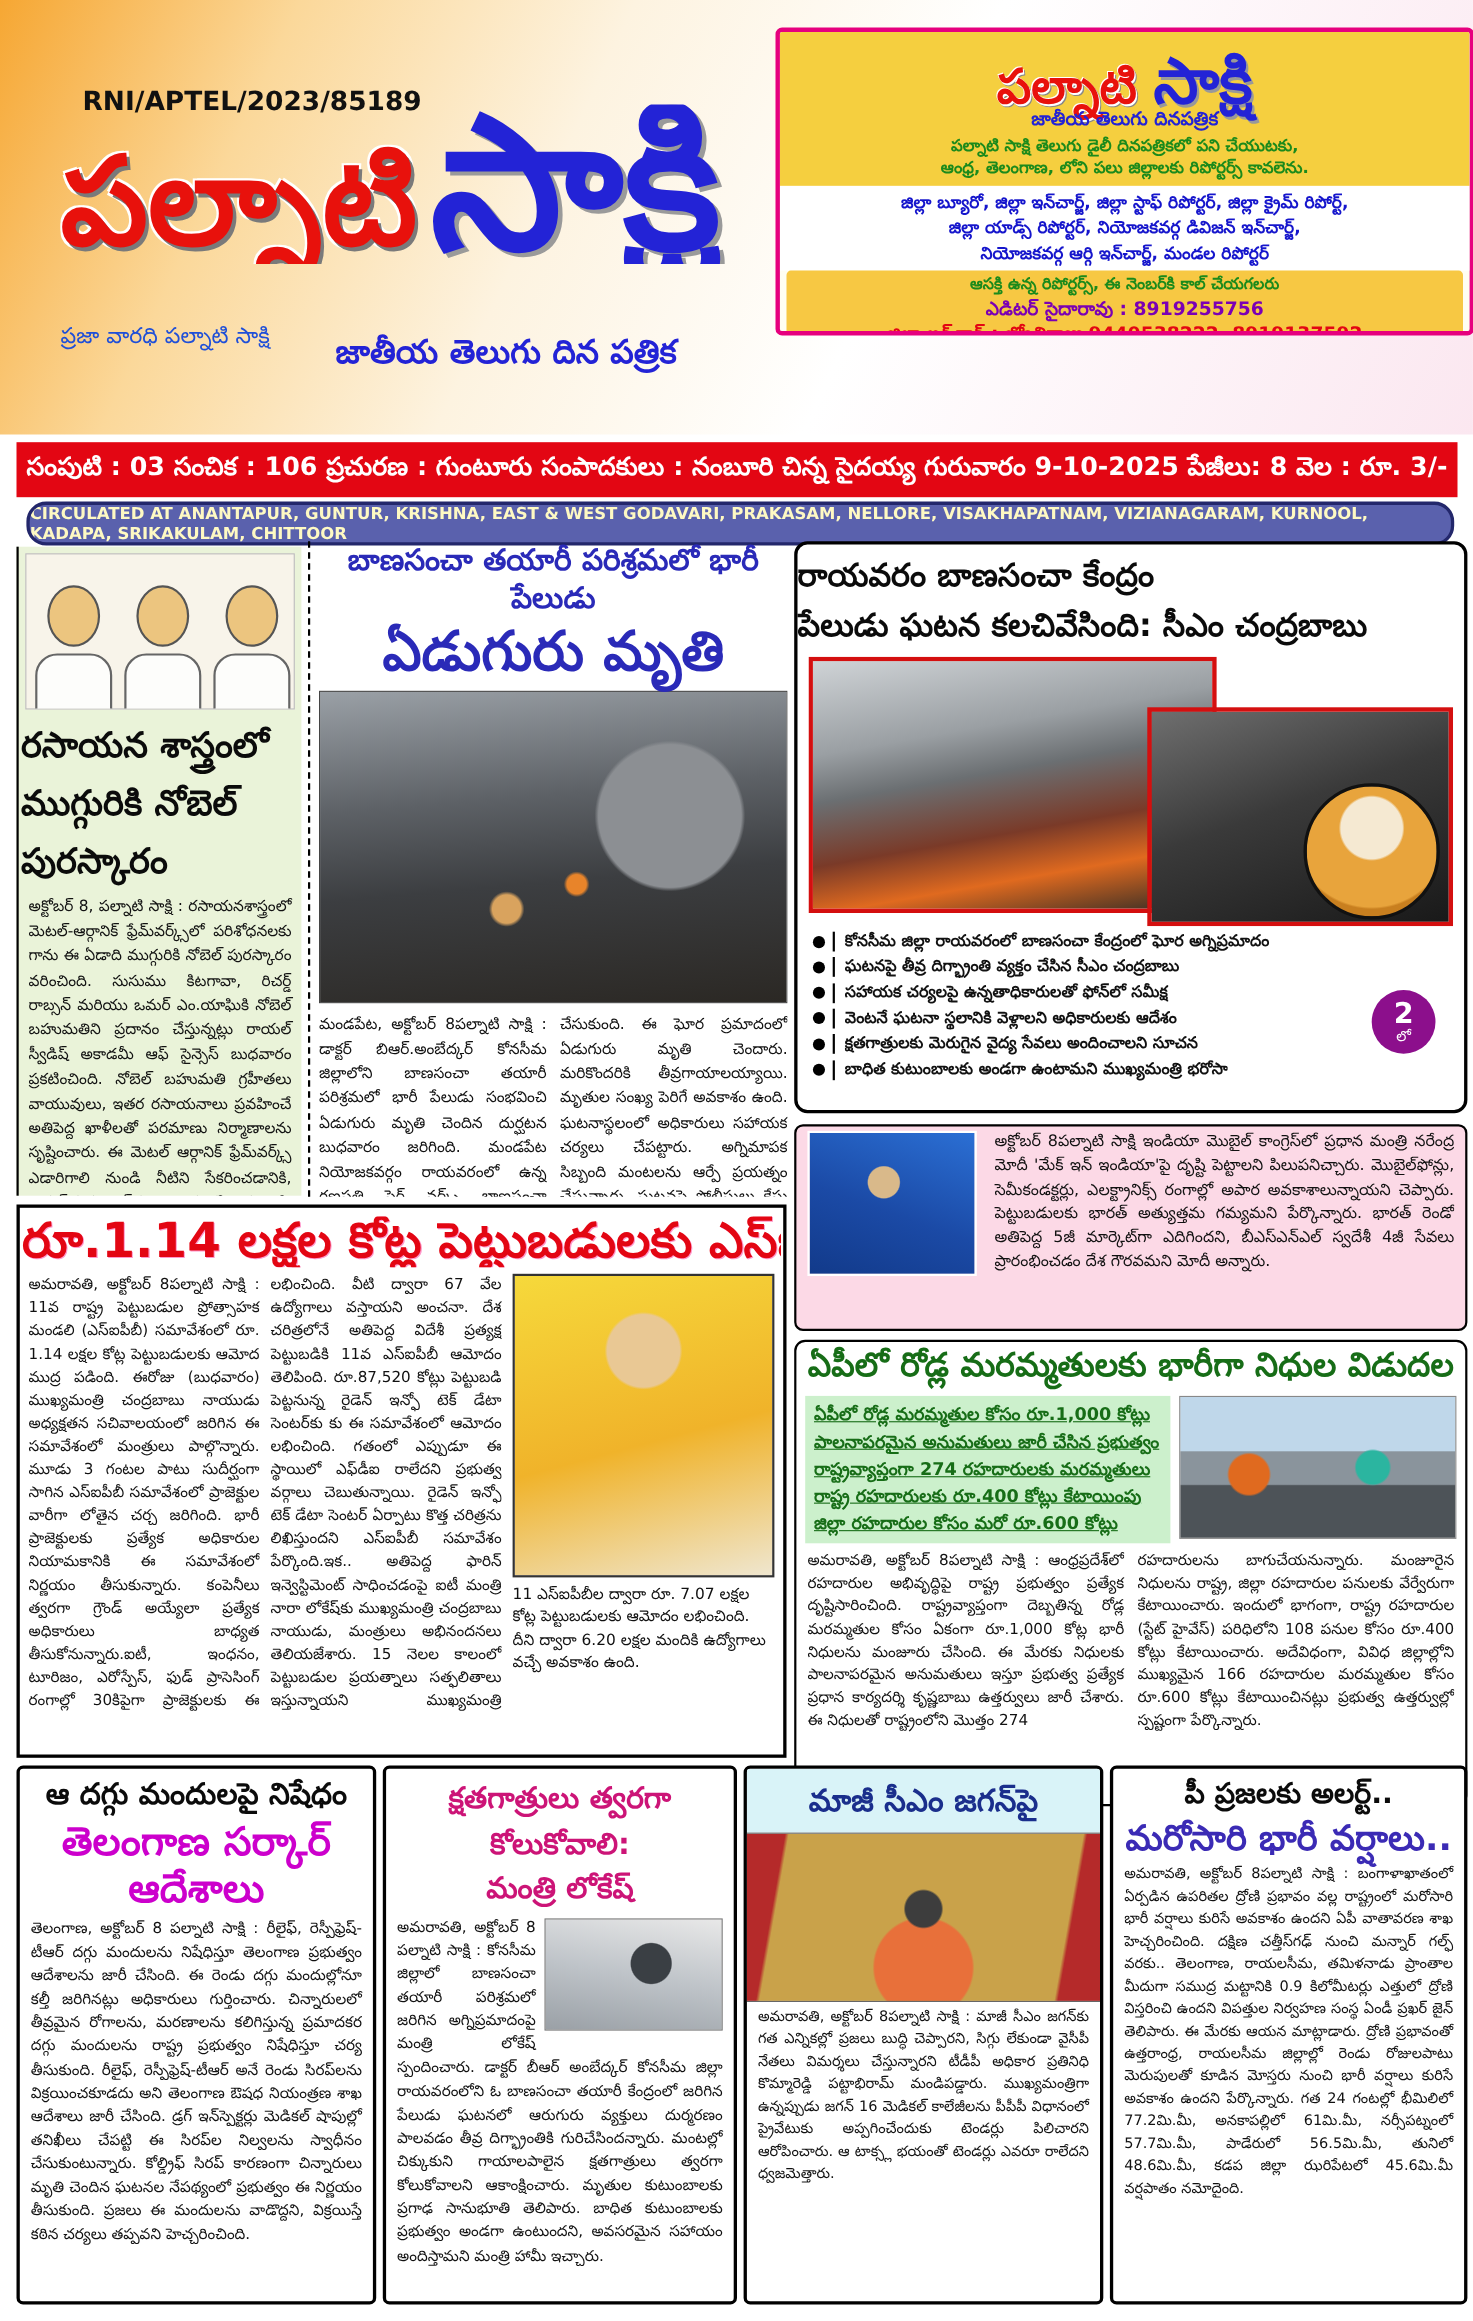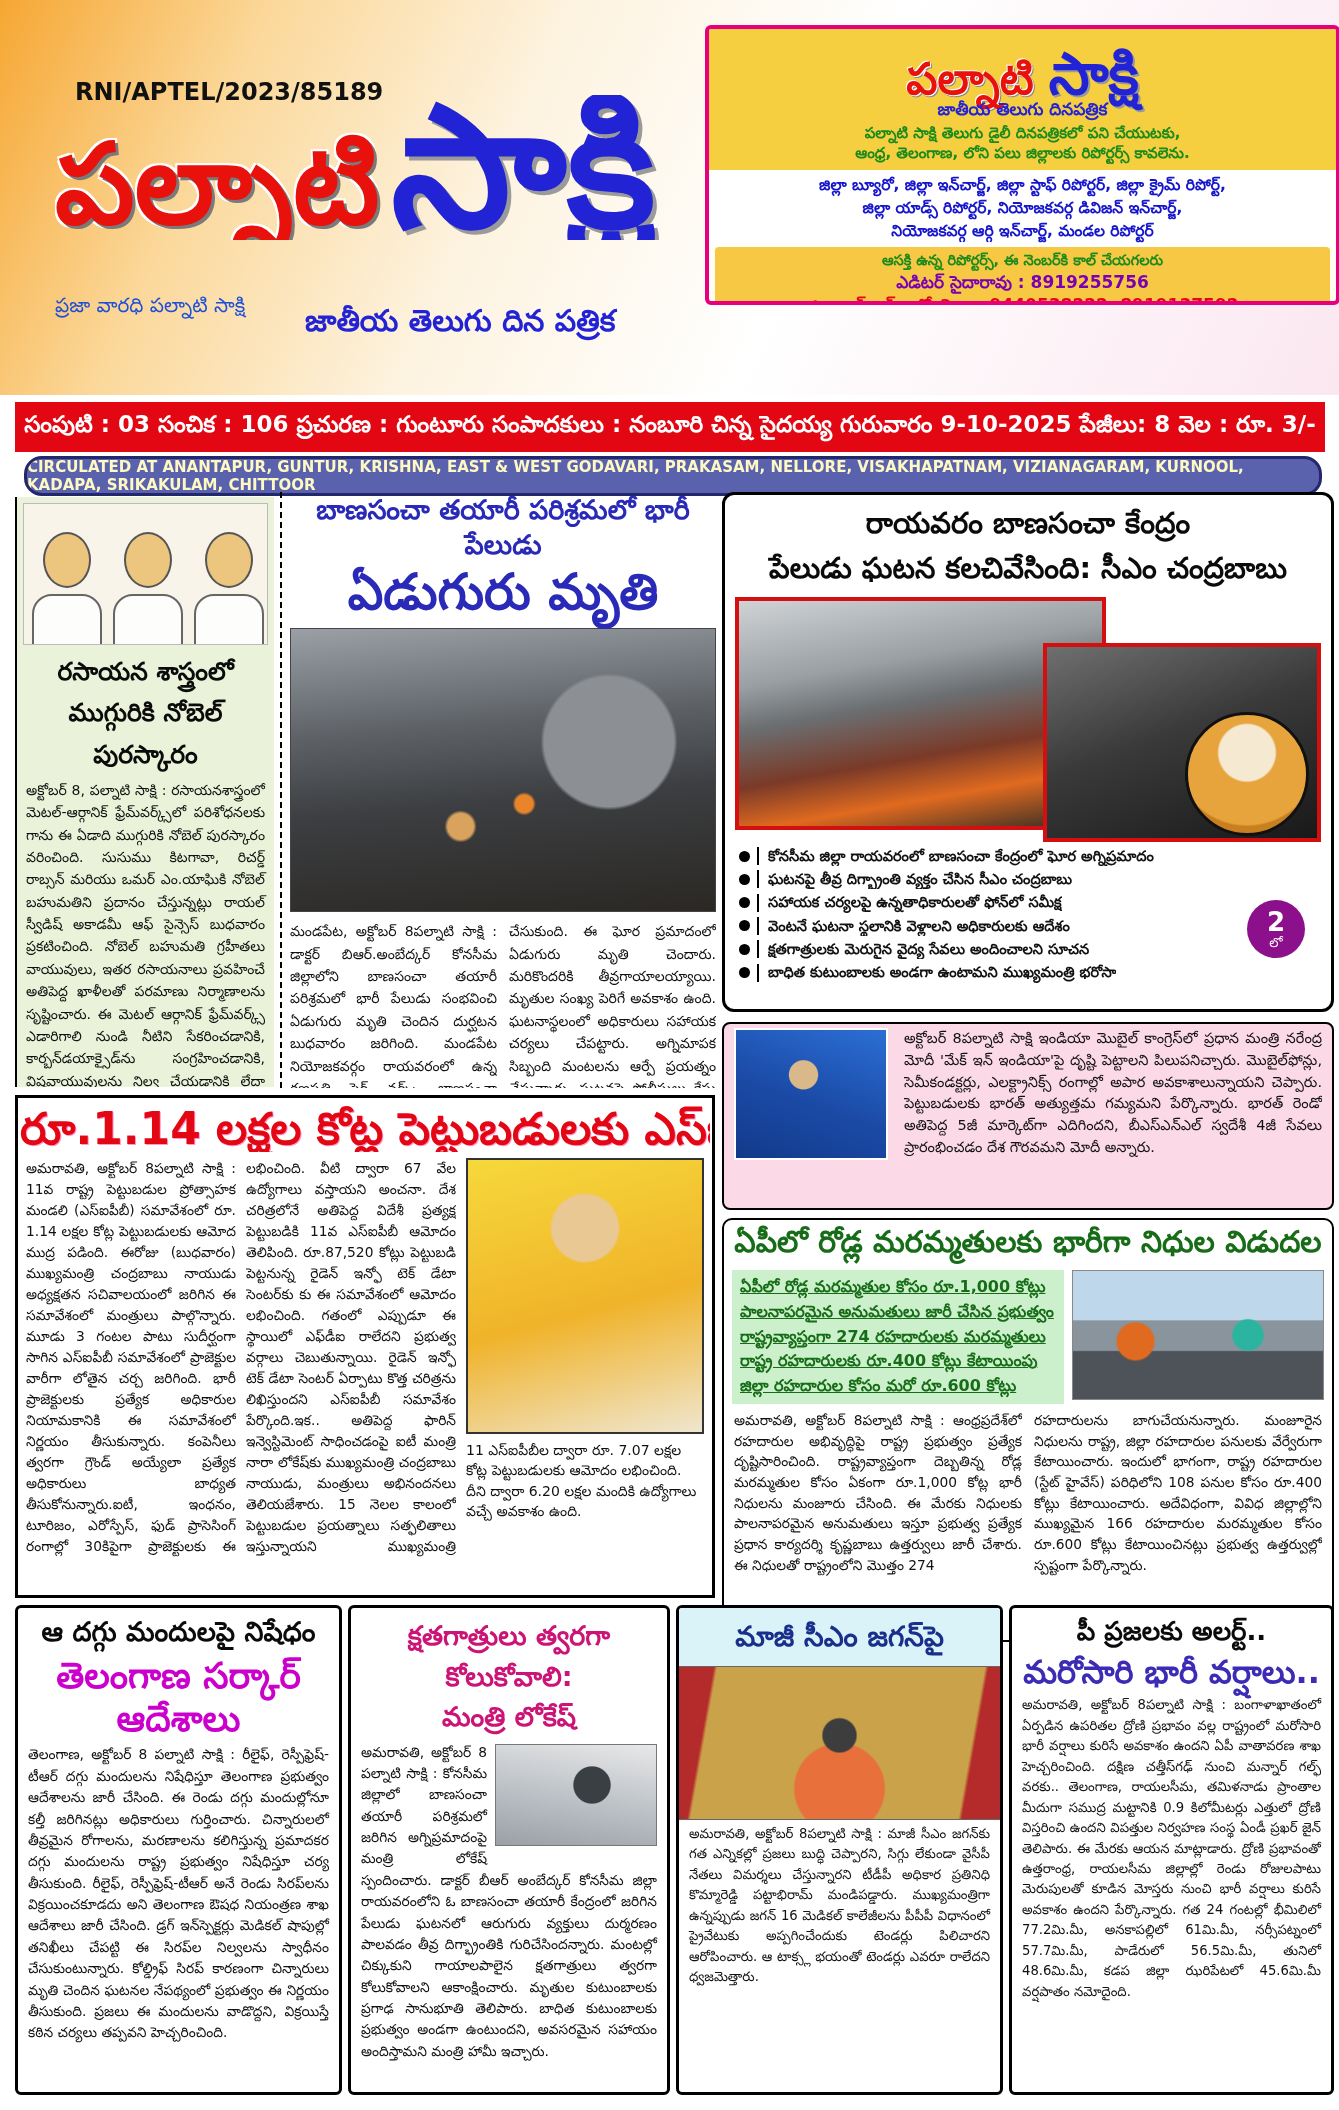--- a/index.html
+++ b/index.html
@@ -34,37 +34,37 @@
   .circ-bar{position:absolute;left:24px;top:456px;width:1292px;height:34px;background:#5a61ad;border:3px solid #23276b;
     border-radius:18px;color:#fef9c3;display:flex;align-items:center;justify-content:center;font-weight:bold;font-size:15px;overflow:hidden;}
   
   .nobel{position:absolute;left:15px;top:497px;width:257px;height:590px;background:#eaf3d9;border-left:2px solid #000;overflow:hidden;}
   .nobel-img{margin:6px;height:140px;background:#f8f4ea;border:1px solid #bbb;display:flex;align-items:flex-end;justify-content:space-around;overflow:hidden;}
   .face{width:66px;height:120px;position:relative;}
   .face::before{content:"";position:absolute;left:11px;top:8px;width:44px;height:52px;border-radius:50%;
     background:#ecc57f;border:2px solid #555;}
   .face::after{content:"";position:absolute;left:0;bottom:-6px;width:66px;height:52px;border-radius:20px 20px 0 0;
     background:#fdfdfb;border:2px solid #666;}
-  .nobel-head{font-size:25px;font-weight:bold;color:#0b0b0b;text-align:center;line-height:1.65;margin:4px 2px;}
+  .nobel-head{font-size:32px;font-weight:bold;color:#0b0b0b;text-align:left;line-height:1.65;margin:4px 2px;}
   .nobel-body{font-size:14px;line-height:1.6;color:#111;padding:0 9px;text-align:justify;overflow:hidden;}
   
   .fw{position:absolute;left:280px;top:492px;width:436px;height:596px;border-left:2px dashed #000;padding-left:8px;overflow:hidden;box-sizing:border-box;}
   .fw-kicker{color:#2a2ab8;font-weight:bold;font-size:27px;text-align:center;line-height:1.3;}
   .fw-head{color:#2a2ab8;font-weight:bold;font-size:50px;text-align:center;line-height:1.2;}
   .fw-photo{margin-top:6px;height:282px;border:1px solid #444;
     background:
       radial-gradient(circle at 55% 62%,#e8842a 0 3%,transparent 4%),
       radial-gradient(circle at 40% 70%,#d9a35e 0 4%,transparent 5%),
       radial-gradient(circle at 75% 40%,#8c8f93 0 18%,transparent 19%),
       linear-gradient(175deg,#9aa0a6 0%,#5d6166 35%,#3c3e41 60%,#2b2824 100%);}
   .fw-body{display:flex;gap:12px;margin-top:8px;}
   .fw-col{flex:1;font-size:14px;line-height:1.6;color:#111;text-align:justify;overflow:hidden;height:172px;}
   
   .cmfire{position:absolute;left:722px;top:492px;width:612px;height:520px;border:3px solid #000;border-radius:12px;background:#fff;overflow:hidden;box-sizing:border-box;}
-  .cf-head{font-size:29px;font-weight:bold;color:#0b0b0b;text-align:center;line-height:1.55;margin-top:6px;}
+  .cf-head{font-size:29px;font-weight:bold;color:#0b0b0b;text-align:left;line-height:1.55;margin-top:6px;}
   .cf-photo{position:relative;margin:6px 10px 4px 10px;height:245px;overflow:hidden;}
   .cf-img1{position:absolute;left:0;top:0;width:62%;height:92%;border:4px solid #d40f0f;
     background:linear-gradient(170deg,#cfd3d6 0%,#9a9fa3 30%,#6b6f72 45%,#7a3a28 65%,#e06a1f 80%,#2e2a26 100%);}
   .cf-img2{position:absolute;right:0;bottom:0;width:46%;height:78%;border:4px solid #d40f0f;
     background:linear-gradient(160deg,#6f6f6f 0%,#3a3a3a 45%,#191919 100%);}
   .cf-inset{position:absolute;right:12px;bottom:6px;width:118px;height:118px;border-radius:50%;border:3px solid #111;
     background:radial-gradient(circle at 50% 32%,#f5e9d2 0 28%,#e8a43c 30% 72%,#c87f1f 74%);}
   .cf-bullets{margin:2px 14px;}
   .bullet-row{display:flex;align-items:center;margin:3px 0;}
   .dot{width:11px;height:11px;border-radius:50%;background:#000;flex:0 0 auto;}

